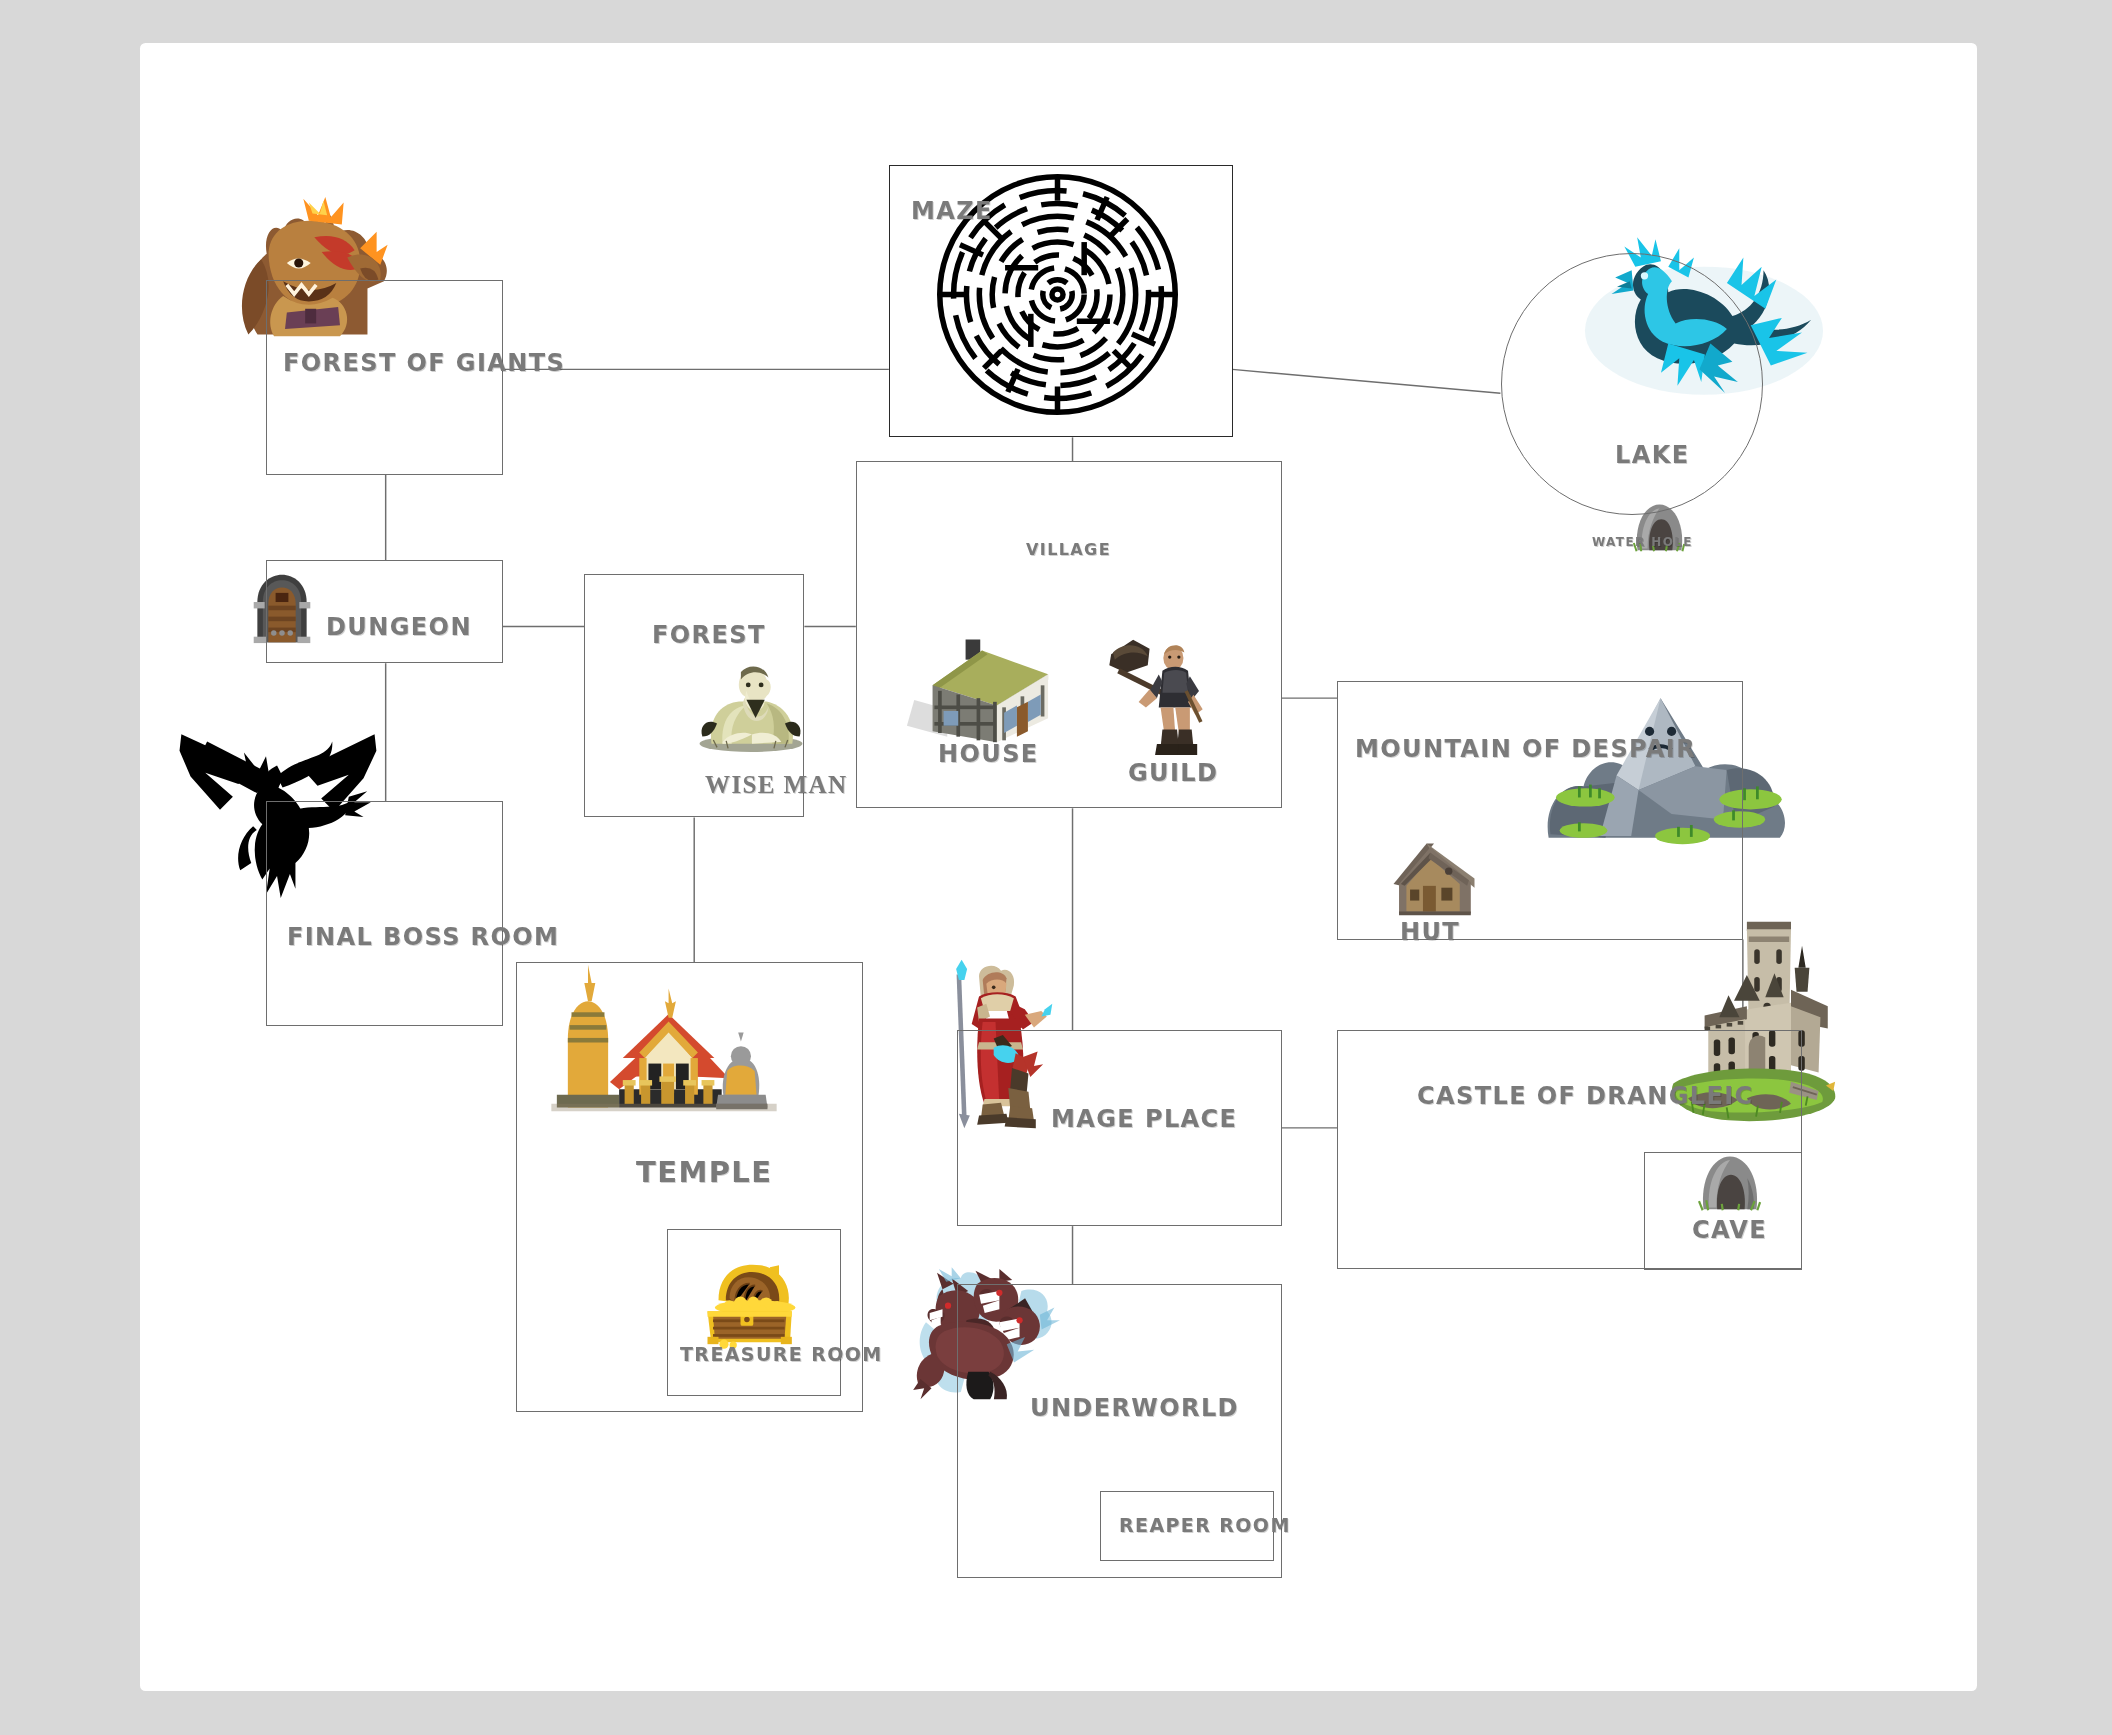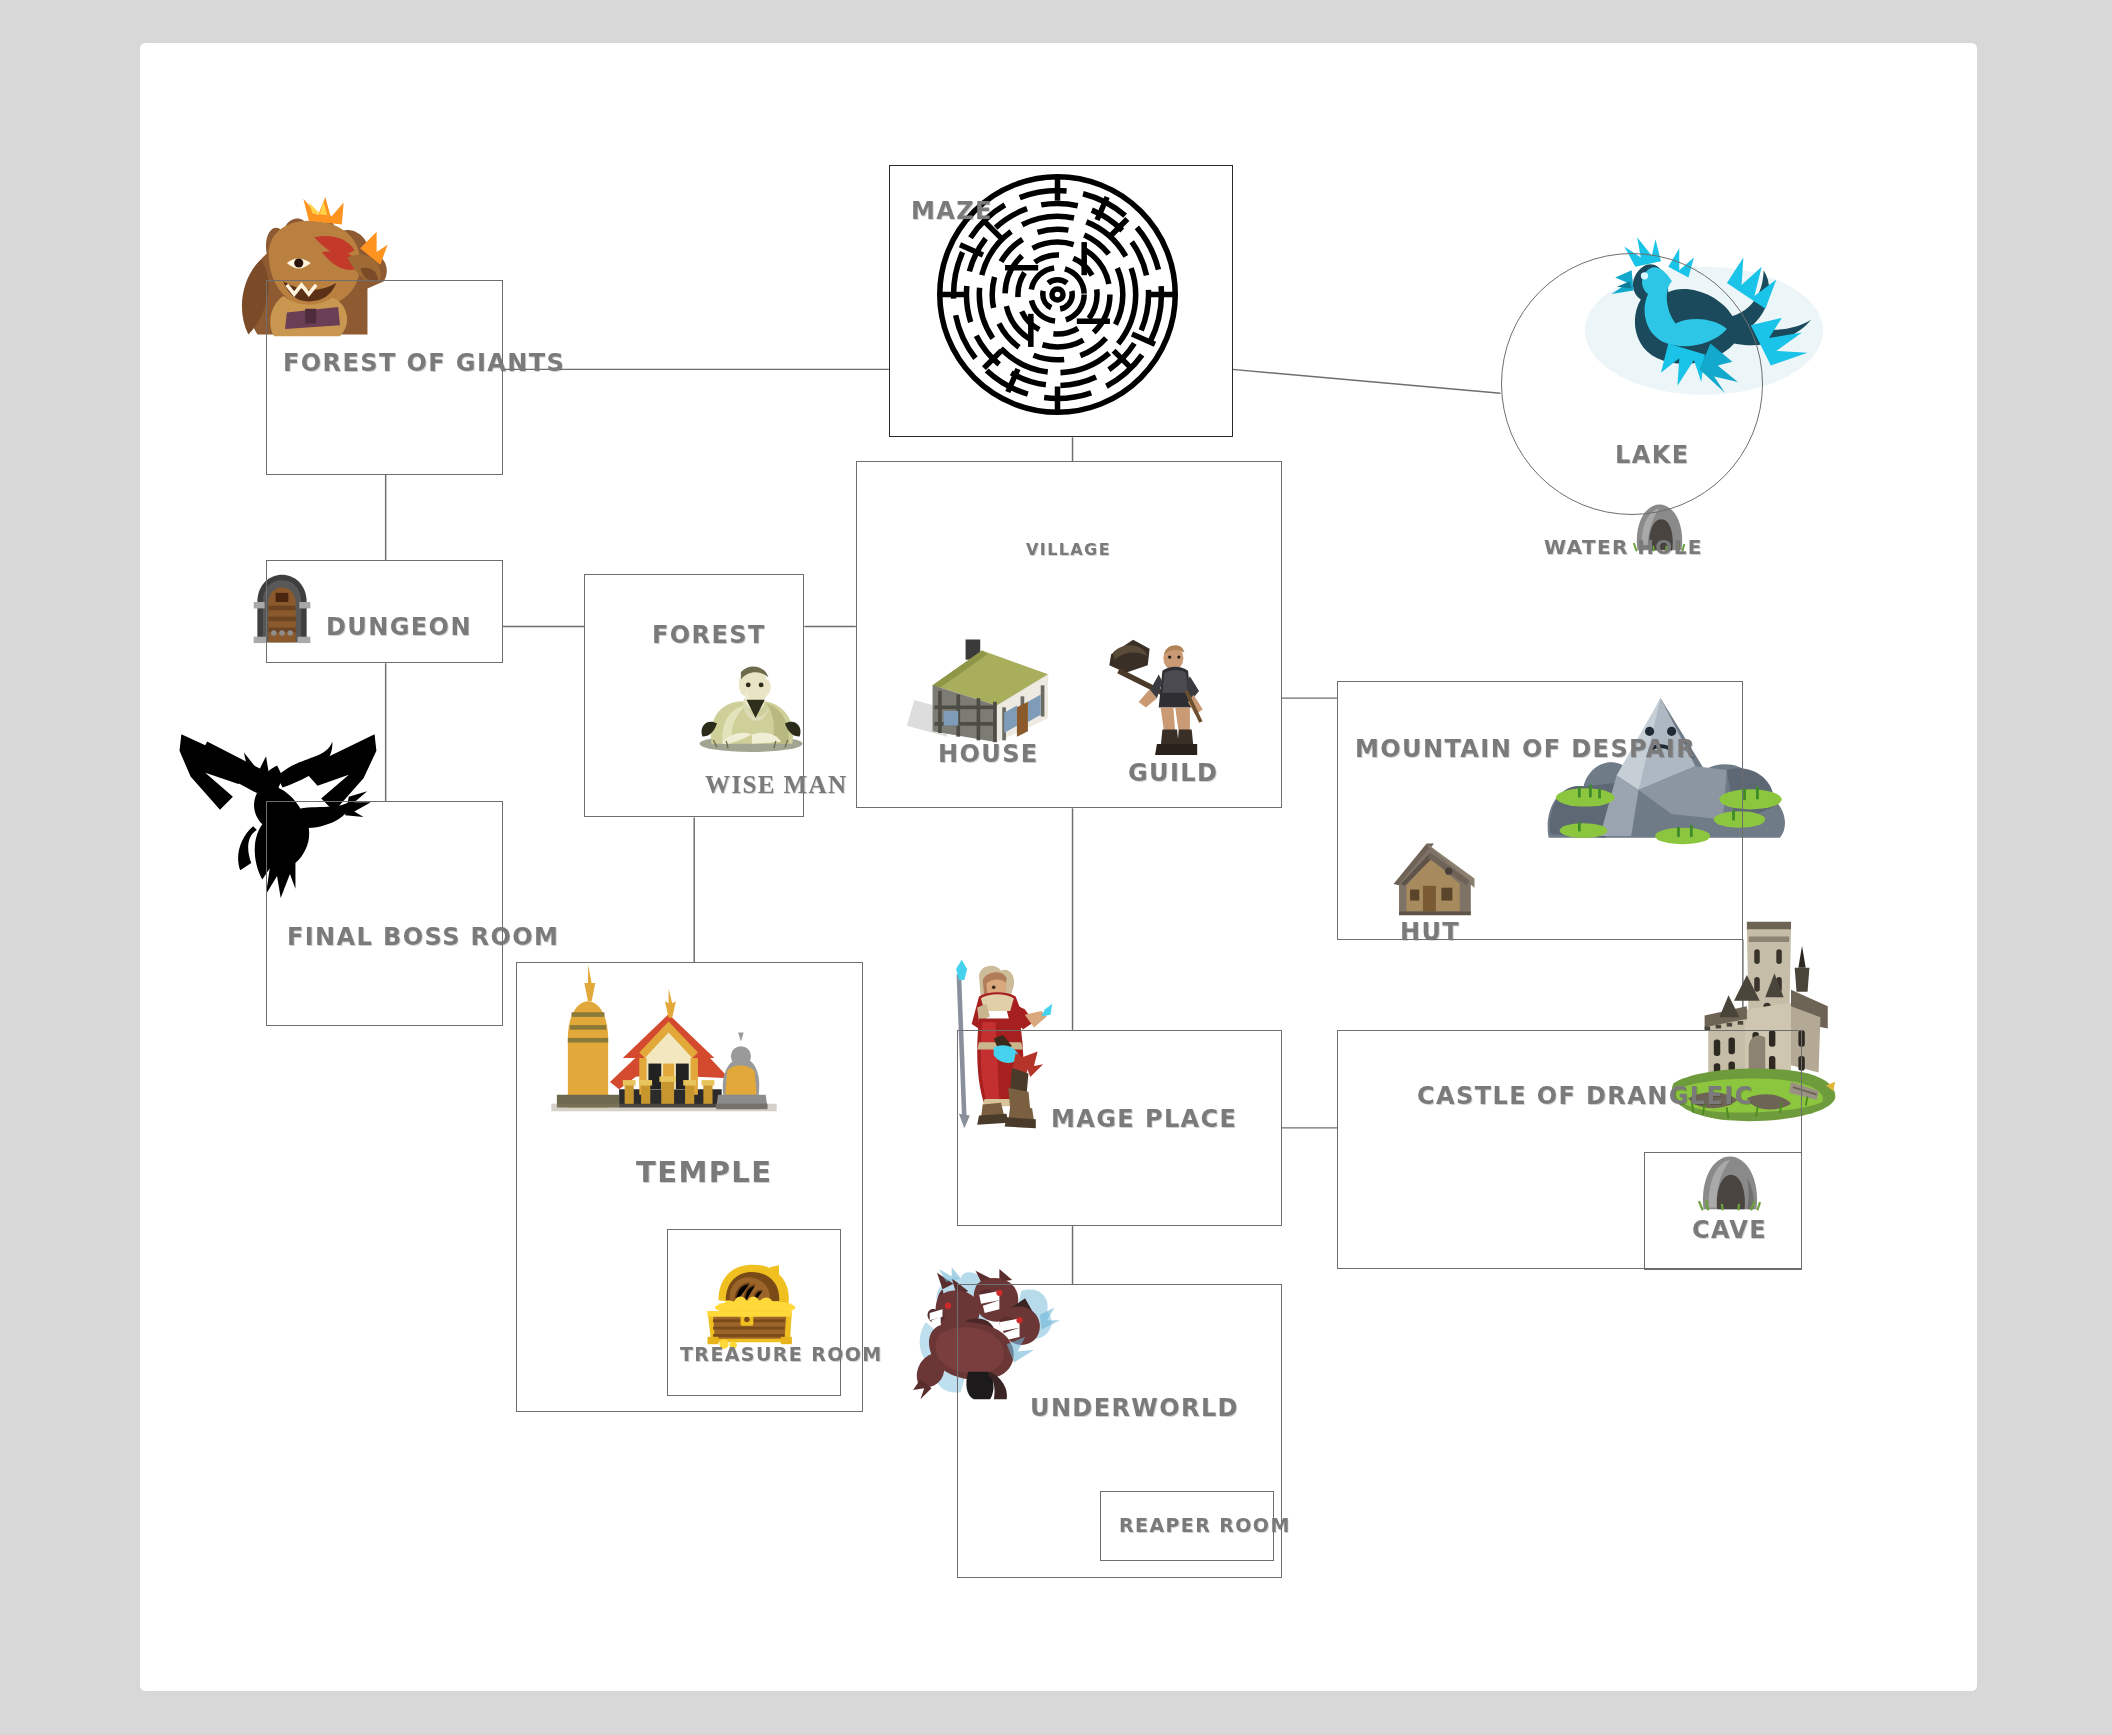--- a/index.html
+++ b/index.html
@@ -596,21 +596,21 @@
   <div class="node" style="left:1644px;top:1152px;width:158px;height:118px;"></div>
   <div class="node" style="left:957px;top:1284px;width:325px;height:294px;"></div>
   <div class="node" style="left:1100px;top:1491px;width:174px;height:70px;"></div>
 
   <div class="label" style="left:283px;top:349px;font-size:24px;text-align:center;">FOREST OF GIANTS</div>
 
   <div class="label" style="left:911px;top:197px;font-size:24px;">MAZE</div>
 
   <div class="label" style="left:1594px;top:441px;font-size:24px;margin-left:21px;">LAKE</div>
 
-  <div class="label" style="left:1544px;top:535px;font-size:20px;">WATER HOLE</div>
+  <div class="label" style="left:1592px;top:535px;font-size:12px;">WATER HOLE</div>
 
   <div class="label" style="left:326px;top:613px;font-size:24px;">DUNGEON</div>
 
   <div class="label" style="left:652px;top:621px;font-size:24px;">FOREST</div>
 
   <div class="label" style="left:705px;top:771px;font-size:25px;font-family:Liberation Serif, serif;">WISE MAN</div>
 
   <div class="label" style="left:1026px;top:540px;font-size:16px;">VILLAGE</div>
 
   <div class="label" style="left:926px;top:740px;font-size:24px;margin-left:12px;">HOUSE</div>

